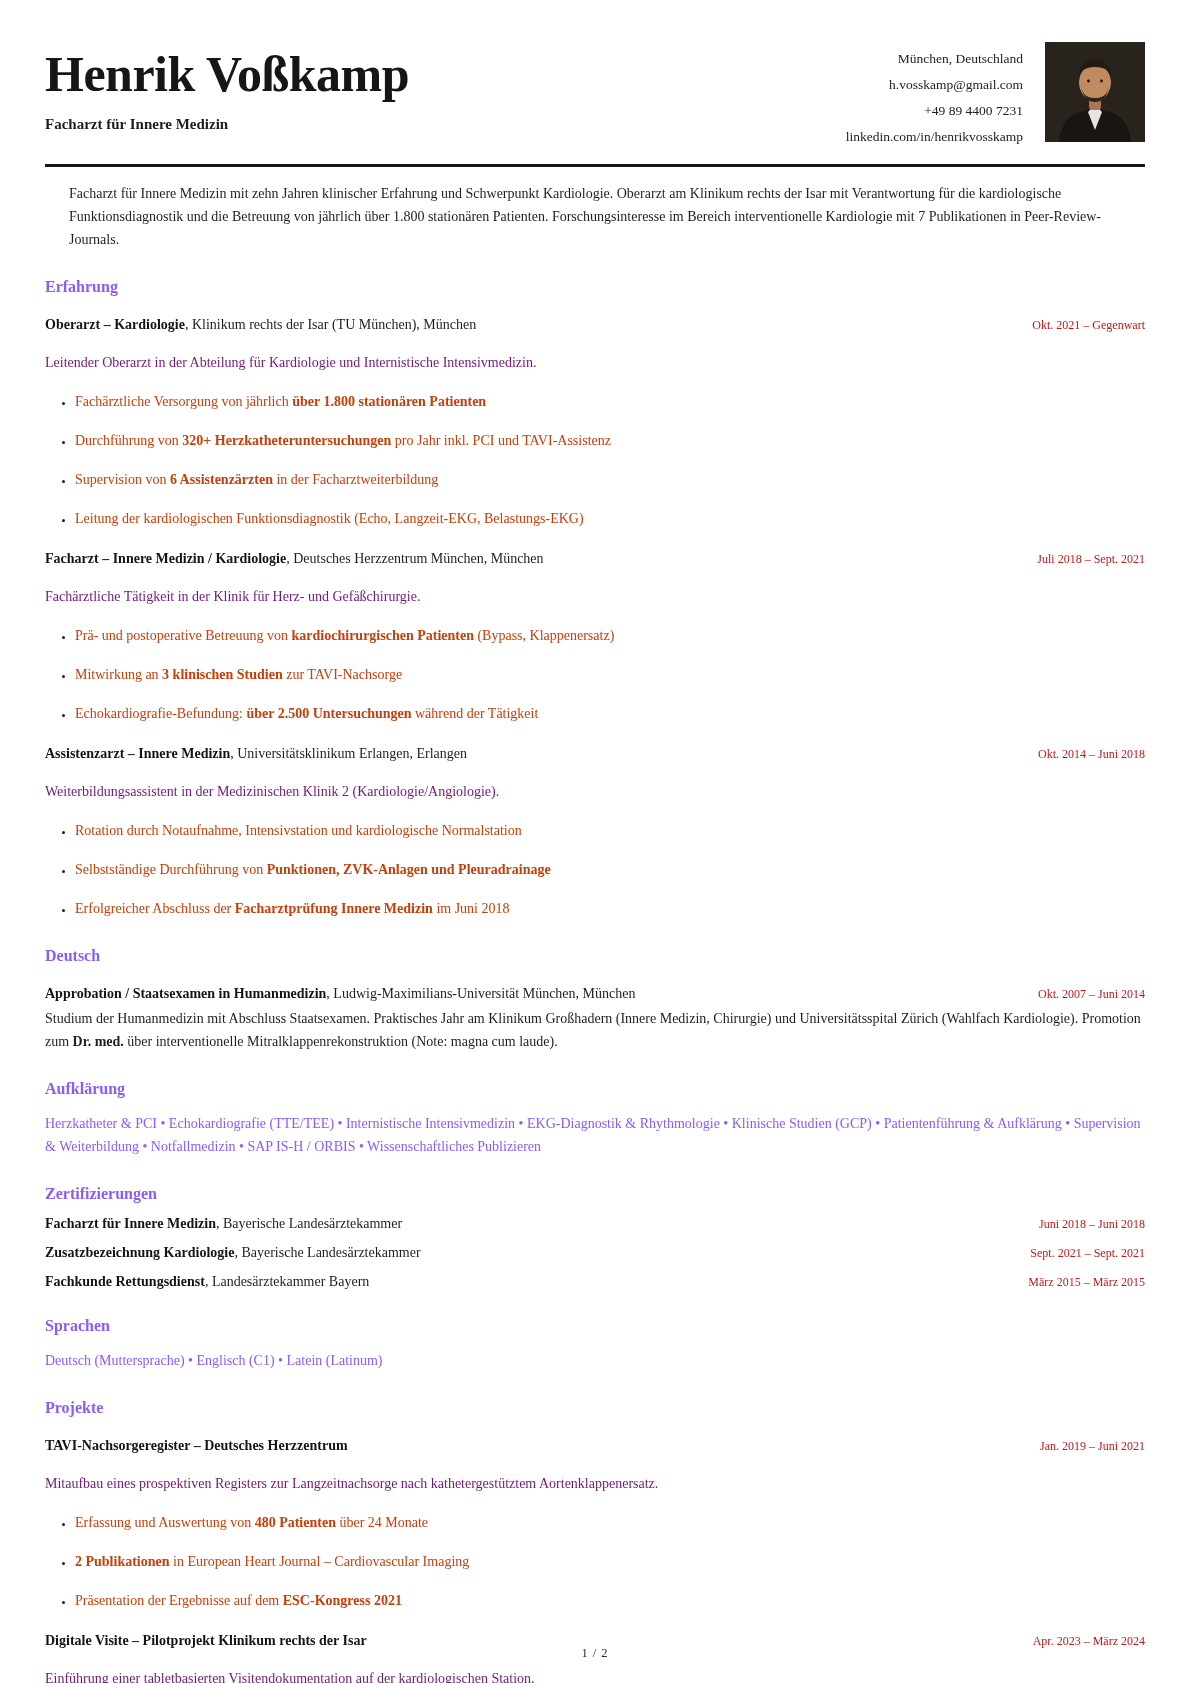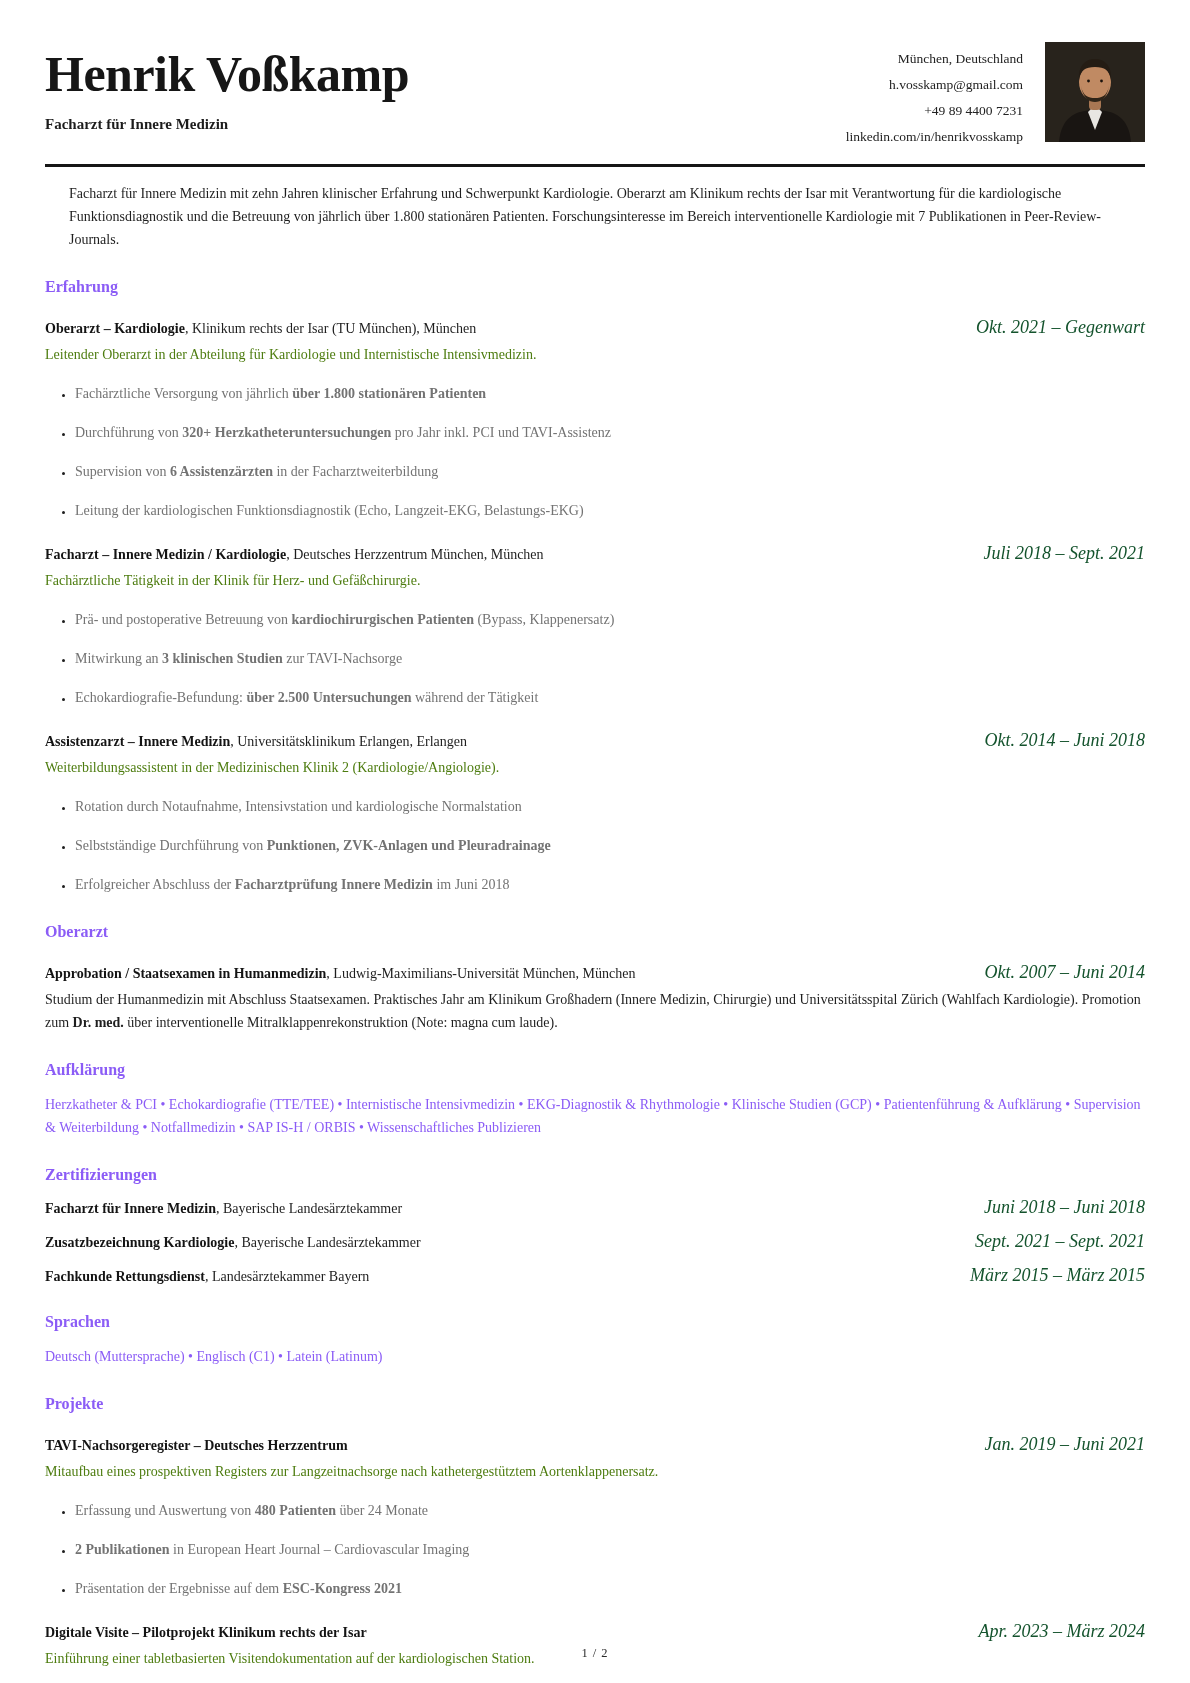--- a/index.html
+++ b/index.html
@@ -31,25 +31,25 @@
   
   .rule { border: none; border-top: 3px solid #161616; margin: 14px 0 0 0; }
   
   .summary { font-size: 14px; line-height: 23px; margin-top: 15px; color: #1e1e1e; margin-left: 24px; }
   
   .section-heading { font-size: 16px; font-weight: 700; margin: 27px 0 0 0; color: #8b5cf6; }
   .entry { margin-top: 21px; }
   .entry-head { display: flex; justify-content: space-between; align-items: baseline; gap: 20px; }
   .entry-title { font-size: 14px; color: #1e1e1e; }
   .entry-title strong { color: #141414; }
-  .entry-date { font-size: 18px; font-style: italic; white-space: nowrap; color: #14532d; flex: none; }
-  .entry-sub { font-size: 14px; line-height: 23px; margin-top: 5px; color: #4d7c0f; }
+  .entry-date { font-size: 12px; white-space: nowrap; color: #b91c1c; flex: none; }
+  .entry-sub { font-size: 14px; line-height: 23px; margin-top: 18px; color: #701a75; }
   .entry-desc { font-size: 14px; line-height: 23px; margin-top: 5px; color: #1e1e1e; }
   ul.bullets { margin: 11px 0 0 0; padding-left: 30px; list-style: disc; }
-  ul.bullets li { font-size: 14px; line-height: 23px; margin: 16px 0; color: #737373; }
+  ul.bullets li { font-size: 14px; line-height: 23px; margin: 16px 0; color: #c2410c; }
   ul.bullets li::marker { font-size: 11px; color: #1e1e1e; }
   .inline-list { font-size: 14px; line-height: 23px; margin-top: 14px; color: #8b5cf6; }
   .certs .entry { margin-top: 13px; }
   
   .footer {
     position: absolute; left: 0; right: 0; bottom: 22px;
     text-align: center; font-size: 12.5px; color: #2a2a2a; letter-spacing: 1px;
   }
 </style>
 </head>
@@ -131,21 +131,21 @@
         </div>
         <div class="entry-sub">Weiterbildungsassistent in der Medizinischen Klinik 2 (Kardiologie/Angiologie).</div>
         <ul class="bullets">
           <li class="bullet">Rotation durch Notaufnahme, Intensivstation und kardiologische Normalstation</li>
           <li class="bullet">Selbstständige Durchführung von <strong>Punktionen, ZVK-Anlagen und Pleuradrainage</strong></li>
           <li class="bullet">Erfolgreicher Abschluss der <strong>Facharztprüfung Innere Medizin</strong> im Juni 2018</li>
         </ul>
       </div>
     </div>
 
-  <h2 class="section-heading">Oberarzt</h2>
+  <h2 class="section-heading">Deutsch</h2>
   <div class="entries">
       <div class="entry">
         <div class="entry-head">
           <div class="entry-title"><strong>Approbation / Staatsexamen in Humanmedizin</strong>, Ludwig-Maximilians-Universität München, München</div>
           <div class="entry-date">Okt. 2007 – Juni 2014</div>
         </div>
         <div class="entry-desc">Studium der Humanmedizin mit Abschluss Staatsexamen. Praktisches Jahr am Klinikum Großhadern (Innere Medizin, Chirurgie) und Universitätsspital Zürich (Wahlfach Kardiologie). Promotion zum <strong>Dr. med.</strong> über interventionelle Mitralklappenrekonstruktion (Note: magna cum laude).</div>
       </div>
     </div>
 

